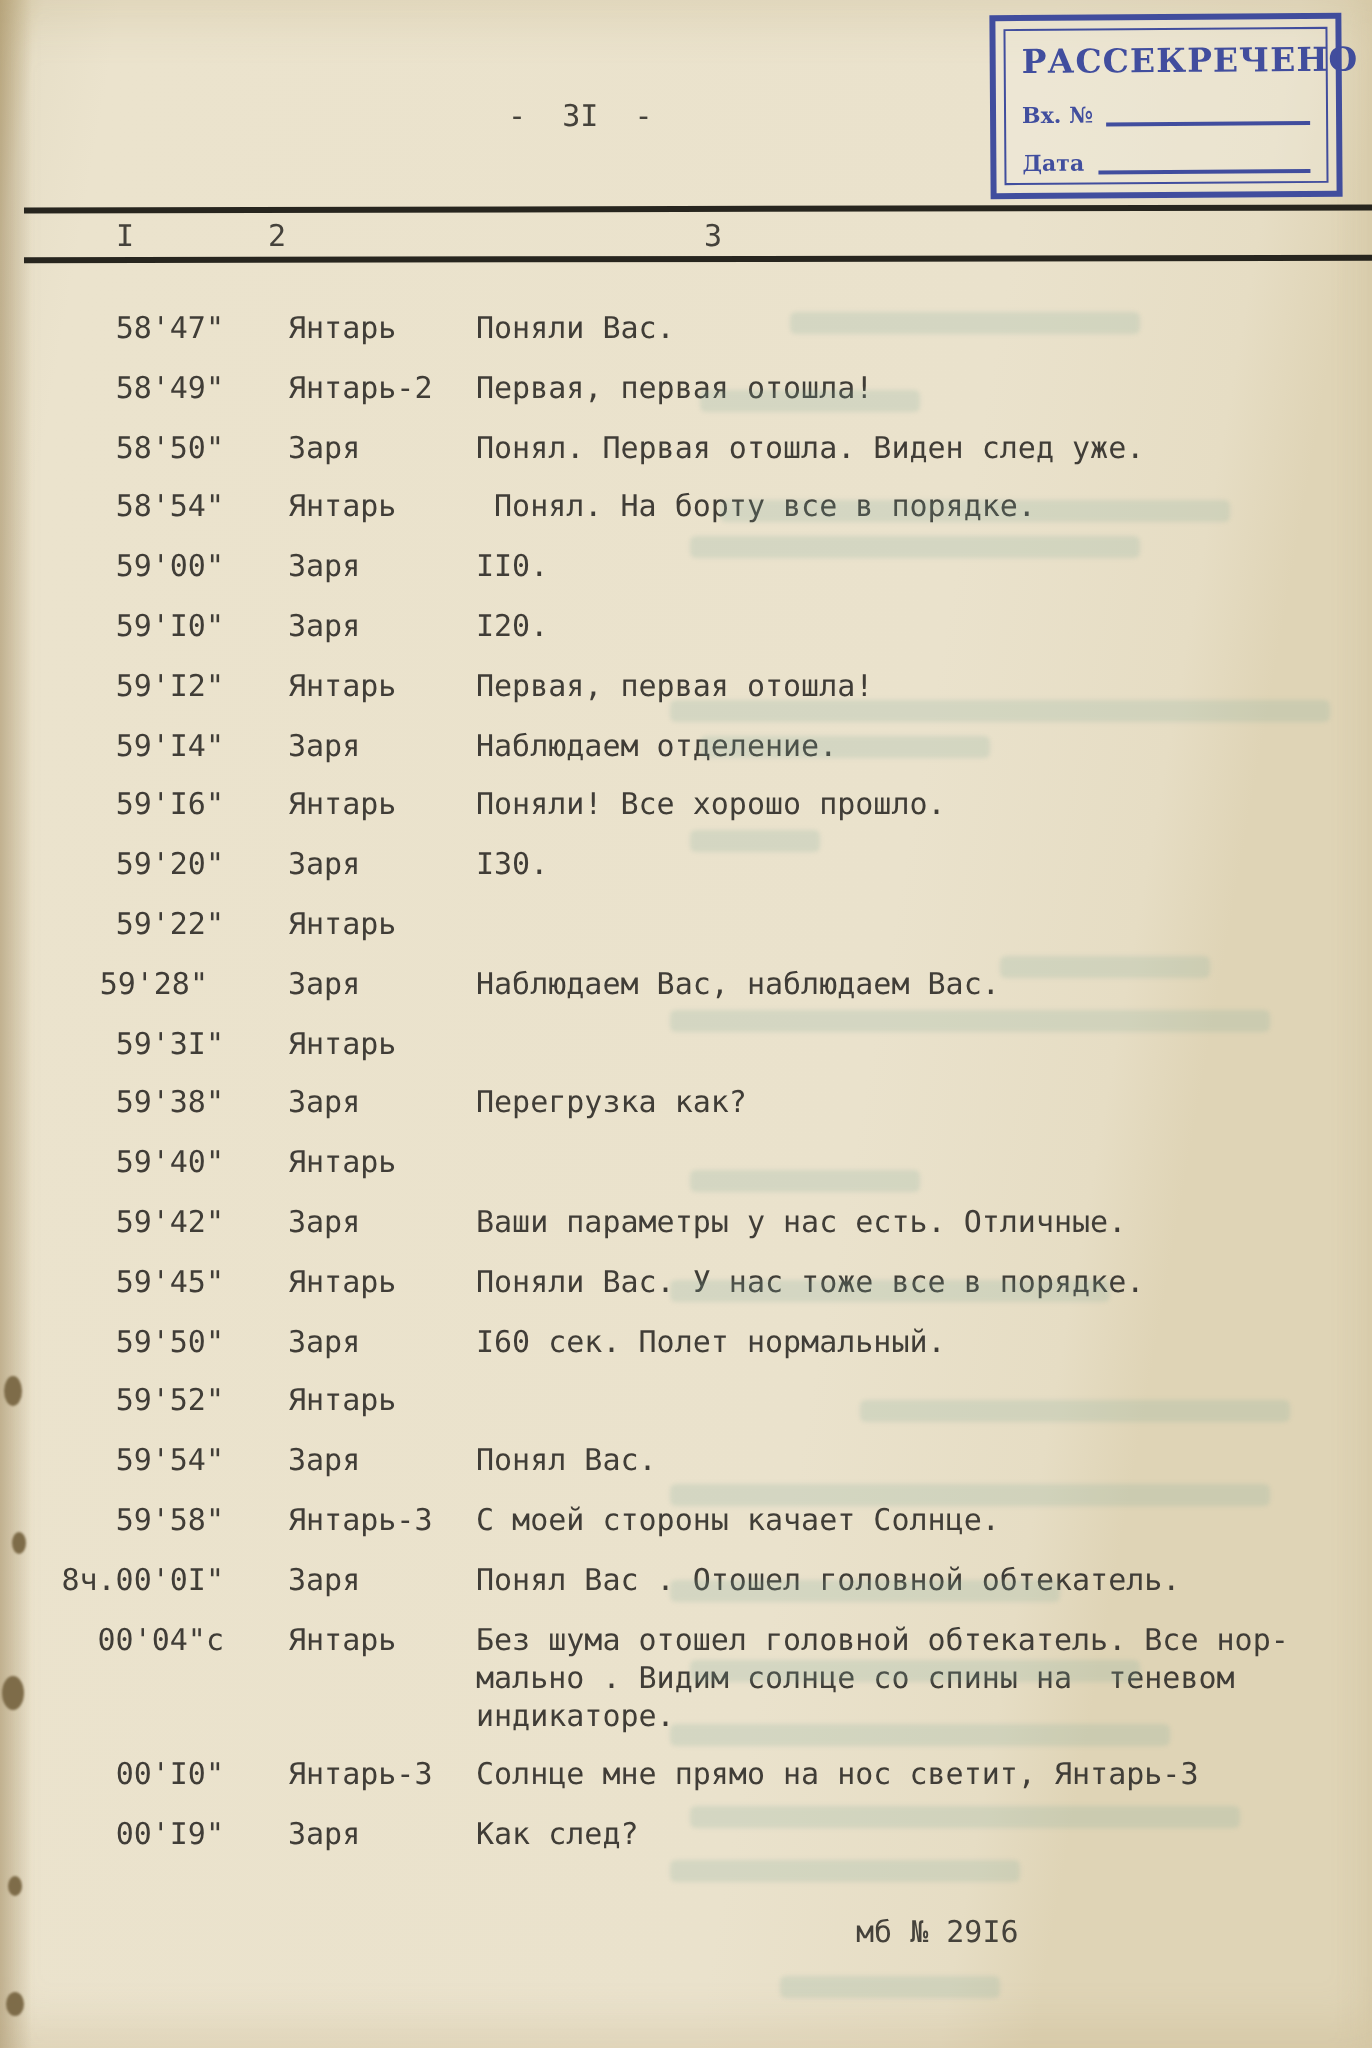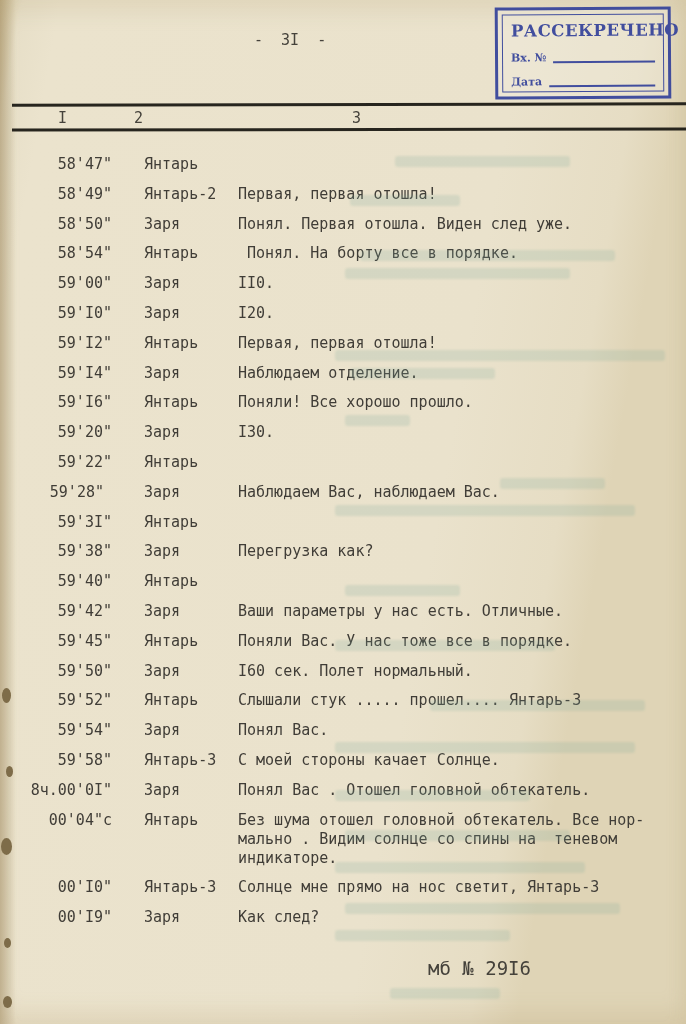--- a/index.html
+++ b/index.html
@@ -34,41 +34,41 @@
   }
   .stamp-title{
     font-family:"DejaVu Serif", serif;font-weight:bold;
     font-size:16.5px;letter-spacing:.5px;text-align:center;
     margin-top:1px;
   }
   .stamp-field{display:flex;align-items:flex-end;margin-top:11px;
     font-family:"DejaVu Serif", serif;font-weight:bold;font-size:11px;}
   .stamp-rule{flex:1;border-bottom:2px solid #35439b;margin-left:7px;margin-bottom:1px;}
   
-  .page-number{position:absolute;left:254px;top:31px;font-size:15px;white-space:pre;color:#45423b;}
+  .page-number{position:absolute;left:254px;top:49px;font-size:15px;white-space:pre;color:#45423b;}
   
   .rule{position:absolute;left:12px;right:0;height:3px;background:#27251e;}
   .rule-top{top:103px;transform:rotate(-.12deg);}
   .rule-bottom{top:128px;transform:rotate(-.1deg);}
   .col-num{position:absolute;top:109px;font-size:15px;color:#45423b;}
   .col-num-1{left:58px;}
   .col-num-2{left:134px;}
   .col-num-3{left:352px;}
   
   .rows{position:absolute;left:0;top:155px;width:686px;font-size:15px;line-height:19px;}
   .row{display:flex;margin-bottom:10.8px;}
   .cell-time{width:112px;text-align:right;white-space:pre;flex:none;}
   .cell-callsign{width:94px;margin-left:32px;flex:none;white-space:pre;}
   .cell-text{width:452px;white-space:pre-wrap;}
   .row:nth-child(12) .cell-time{transform:translateX(-8px);}
   
   .ghost{position:absolute;height:11px;border-radius:3px;
     background:rgba(125,168,156,.20);filter:blur(1.1px);}
   
-  .footer-num{position:absolute;left:428px;top:957px;font-size:19px;color:#45423b;}
+  .footer-num{position:absolute;left:428px;top:957px;font-size:15px;color:#45423b;}
 </style>
 </head>
 <body>
 
 <div class="scan">
 
   <div class="edge-strip"></div>
 
   <div class="stamp">
     <div class="stamp-inner">
@@ -89,20 +89,21 @@
   <div class="rule rule-top"></div>
   <div class="col-num col-num-1">I</div>
   <div class="col-num col-num-2">2</div>
   <div class="col-num col-num-3">3</div>
   <div class="rule rule-bottom"></div>
 
   <div class="rows">
     <div class="row">
       <div class="cell-time">58'47"</div>
       <div class="cell-callsign">Янтарь</div>
+      <div class="cell-text">Поняли Вас.</div>
     </div>
 
     <div class="row">
       <div class="cell-time">58'49"</div>
       <div class="cell-callsign">Янтарь-2</div>
       <div class="cell-text">Первая, первая отошла!</div>
     </div>
 
     <div class="row">
       <div class="cell-time">58'50"</div>
@@ -193,21 +194,20 @@
 
     <div class="row">
       <div class="cell-time">59'50"</div>
       <div class="cell-callsign">Заря</div>
       <div class="cell-text">I60 сек. Полет нормальный.</div>
     </div>
 
     <div class="row">
       <div class="cell-time">59'52"</div>
       <div class="cell-callsign">Янтарь</div>
-      <div class="cell-text">Слышали стук ..... прошел.... Янтарь-3</div>
     </div>
 
     <div class="row">
       <div class="cell-time">59'54"</div>
       <div class="cell-callsign">Заря</div>
       <div class="cell-text">Понял Вас.</div>
     </div>
 
     <div class="row">
       <div class="cell-time">59'58"</div>

